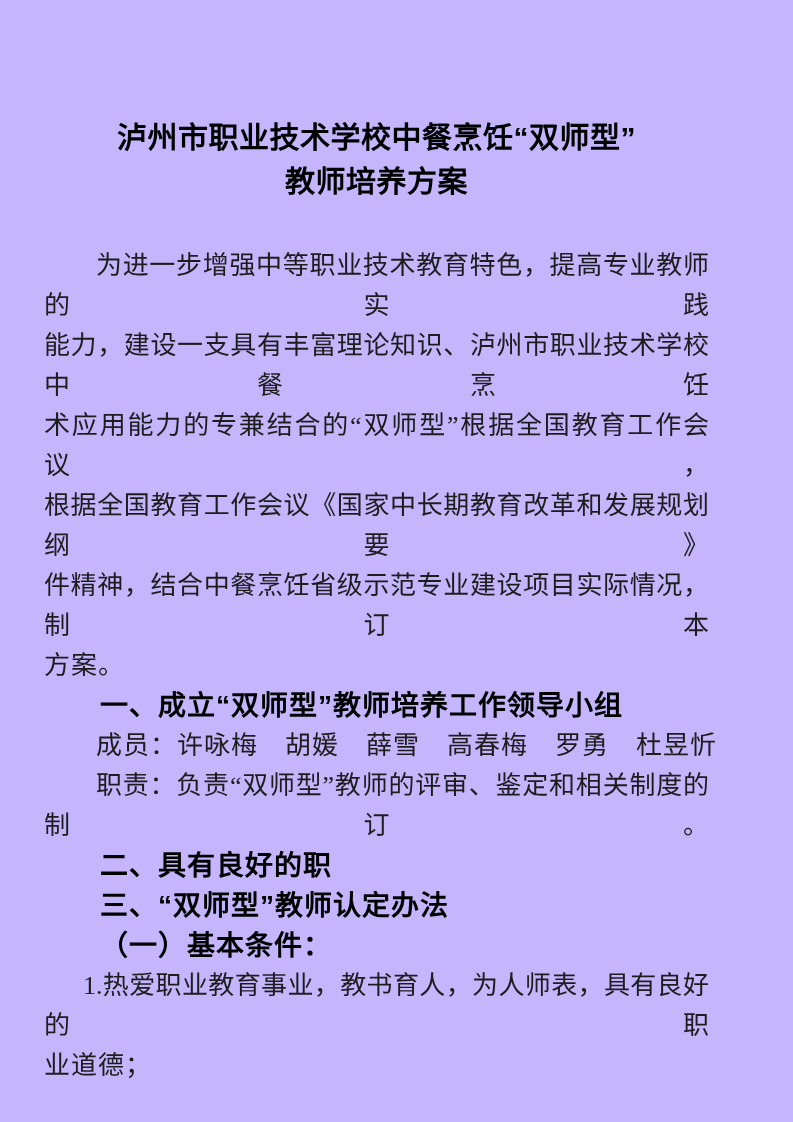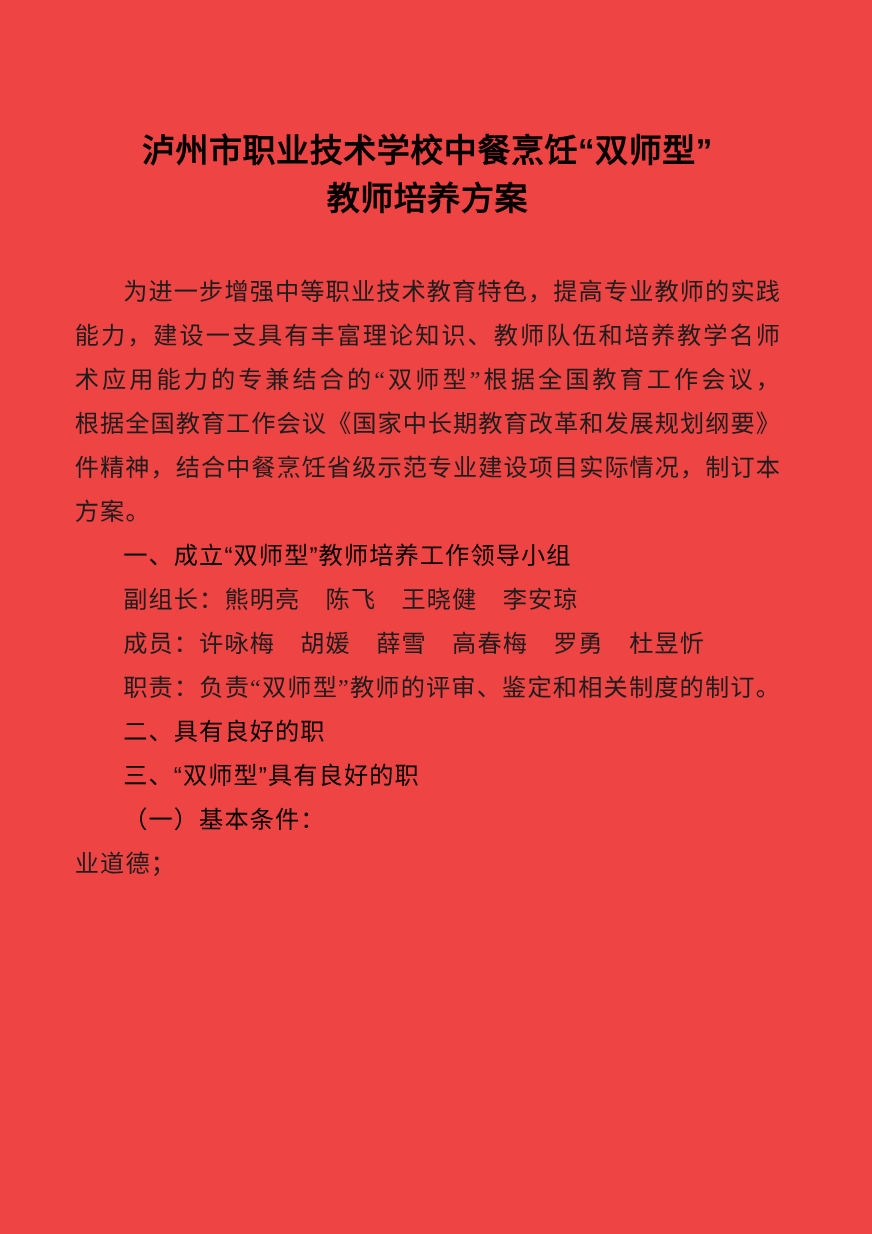--- a/index.html
+++ b/index.html
@@ -4,43 +4,43 @@
 <style>
   html, body {
     margin: 0;
     padding: 0;
     background: #ffffff;
   }
   .page {
     position: relative;
     width: 793px;
     height: 1122px;
-    background: #ef4444;
+    background: #c4b5fd;
     box-sizing: border-box;
-    padding: 116px 84px 0 68px;
+    padding: 116px 84px 0 44px;
     overflow: hidden;
     color: #1d1d1d;
     font-family: "Liberation Serif", "DejaVu Serif", serif;
   }
   .doc-title {
     margin: 0 0 42px 0;
     text-align: center;
     font-family: "Liberation Sans", "DejaVu Sans", sans-serif;
     font-weight: 700;
     font-size: 30px;
     line-height: 44px;
     color: #000000;
     letter-spacing: 0.5px;
   }
   .title-line {
     display: block;
   }
   .bodyline {
     margin: 0;
-    font-size: 22px;
+    font-size: 26px;
     line-height: 40px;
     color: #1d1d1d;
     letter-spacing: 1px;
     white-space: nowrap;
   }
   
   .jline {
     letter-spacing: 0;
     white-space: normal;
     text-align: justify;
@@ -49,55 +49,55 @@
   }
   .indent {
     text-indent: 2em;
   }
   .indent-num {
     text-indent: 1.5em;
   }
   .heading {
     margin: 0;
     font-family: "Liberation Sans", "DejaVu Sans", sans-serif;
-    font-weight: 400;
-    font-size: 22px;
+    font-weight: 700;
+    font-size: 28px;
     line-height: 40px;
     color: #000000;
     text-indent: 2em;
     letter-spacing: 1px;
     white-space: nowrap;
   }
 </style>
 </head>
 <body>
 
 <div class="page">
 
   <h1 class="doc-title">
     <span class="title-line">泸州市职业技术学校中餐烹饪“双师型”</span>
     <span class="title-line">教师培养方案</span>
   </h1>
 
   <div>
     <p class="bodyline jline indent">为进一步增强中等职业技术教育特色，提高专业教师的实践</p>
-    <p class="bodyline jline">能力，建设一支具有丰富理论知识、教师队伍和培养教学名师</p>
+    <p class="bodyline jline">能力，建设一支具有丰富理论知识、泸州市职业技术学校中餐烹饪</p>
     <p class="bodyline jline">术应用能力的专兼结合的“双师型”根据全国教育工作会议，</p>
     <p class="bodyline jline">根据全国教育工作会议《国家中长期教育改革和发展规划纲要》</p>
     <p class="bodyline jline">件精神，结合中餐烹饪省级示范专业建设项目实际情况，制订本</p>
     <p class="bodyline">方案。</p>
   </div>
 
   <h2 class="heading">一、成立“双师型”教师培养工作领导小组</h2>
-  <p class="bodyline indent">副组长：熊明亮　陈飞　王晓健　李安琼</p>
   <p class="bodyline indent">成员：许咏梅　胡媛　薛雪　高春梅　罗勇　杜昱忻</p>
   <p class="bodyline jline indent">职责：负责“双师型”教师的评审、鉴定和相关制度的制订。</p>
 
   <h2 class="heading">二、具有良好的职</h2>
 
-  <h2 class="heading">三、“双师型”具有良好的职</h2>
+  <h2 class="heading">三、“双师型”教师认定办法</h2>
   <h3 class="heading">（一）基本条件：</h3>
 
   <div>
+    <p class="bodyline jline indent-num">1.热爱职业教育事业，教书育人，为人师表，具有良好的职</p>
     <p class="bodyline">业道德；</p>
   </div>
 
 </div>
 
 </body></html>

